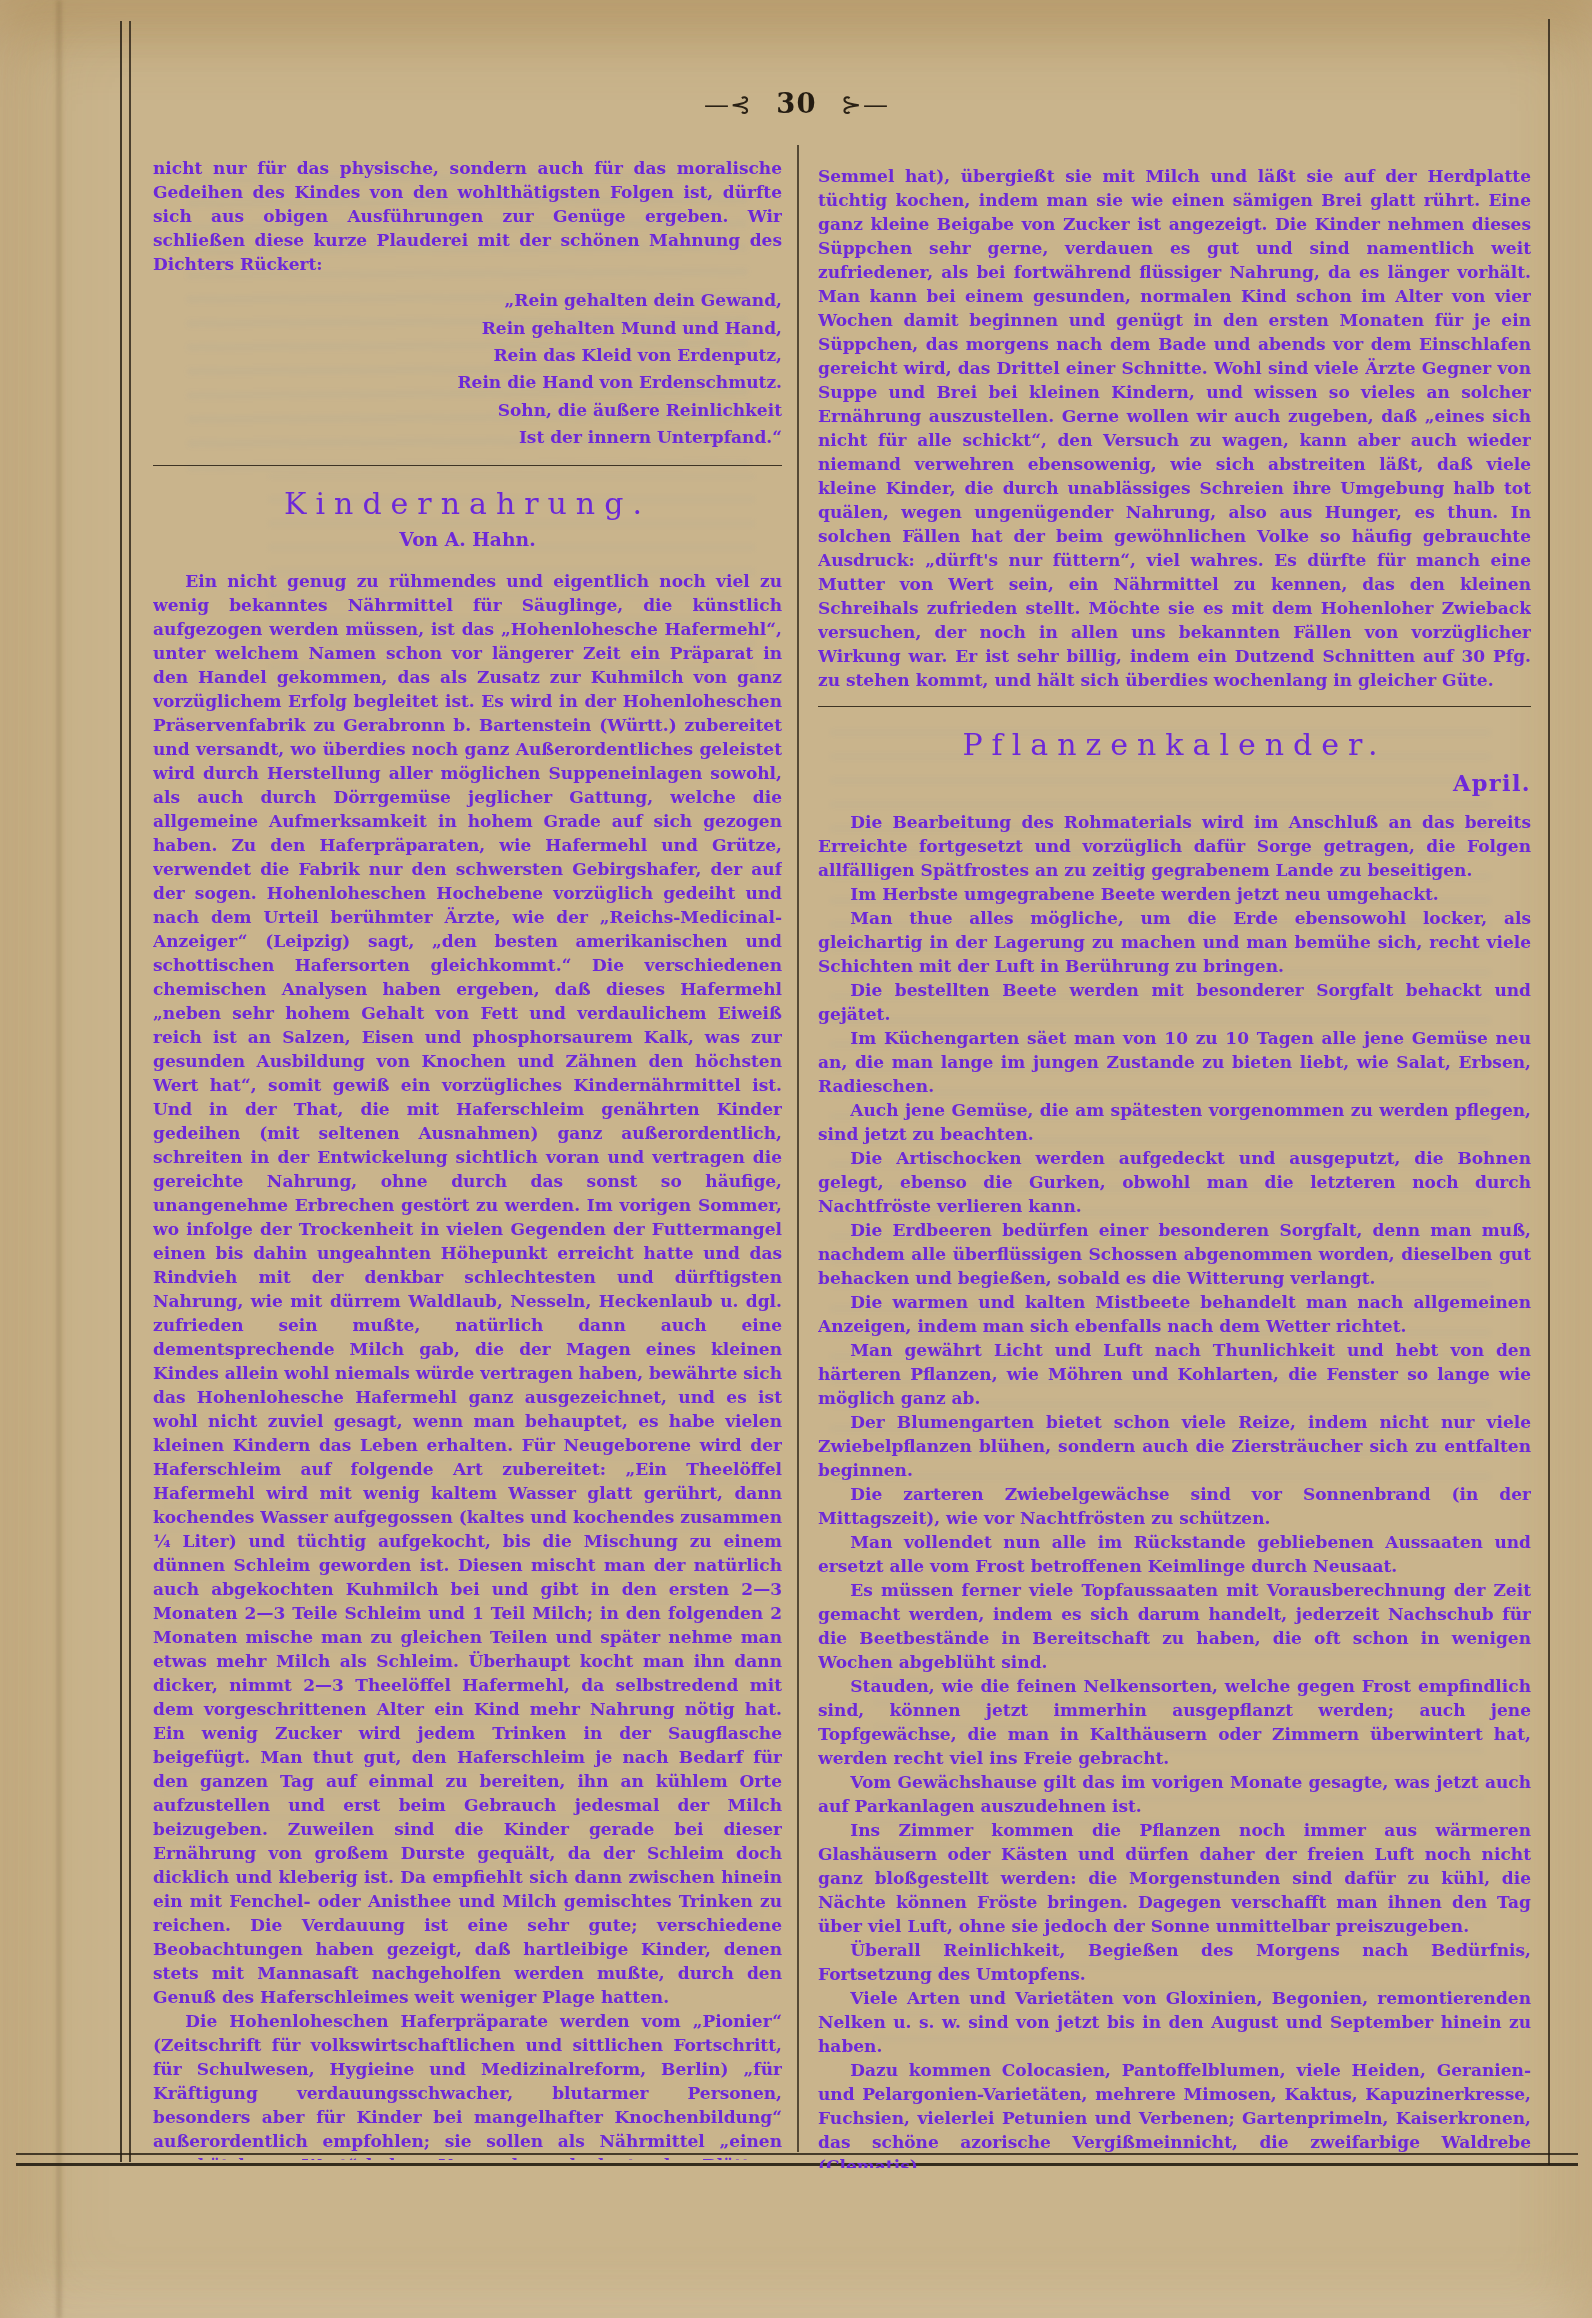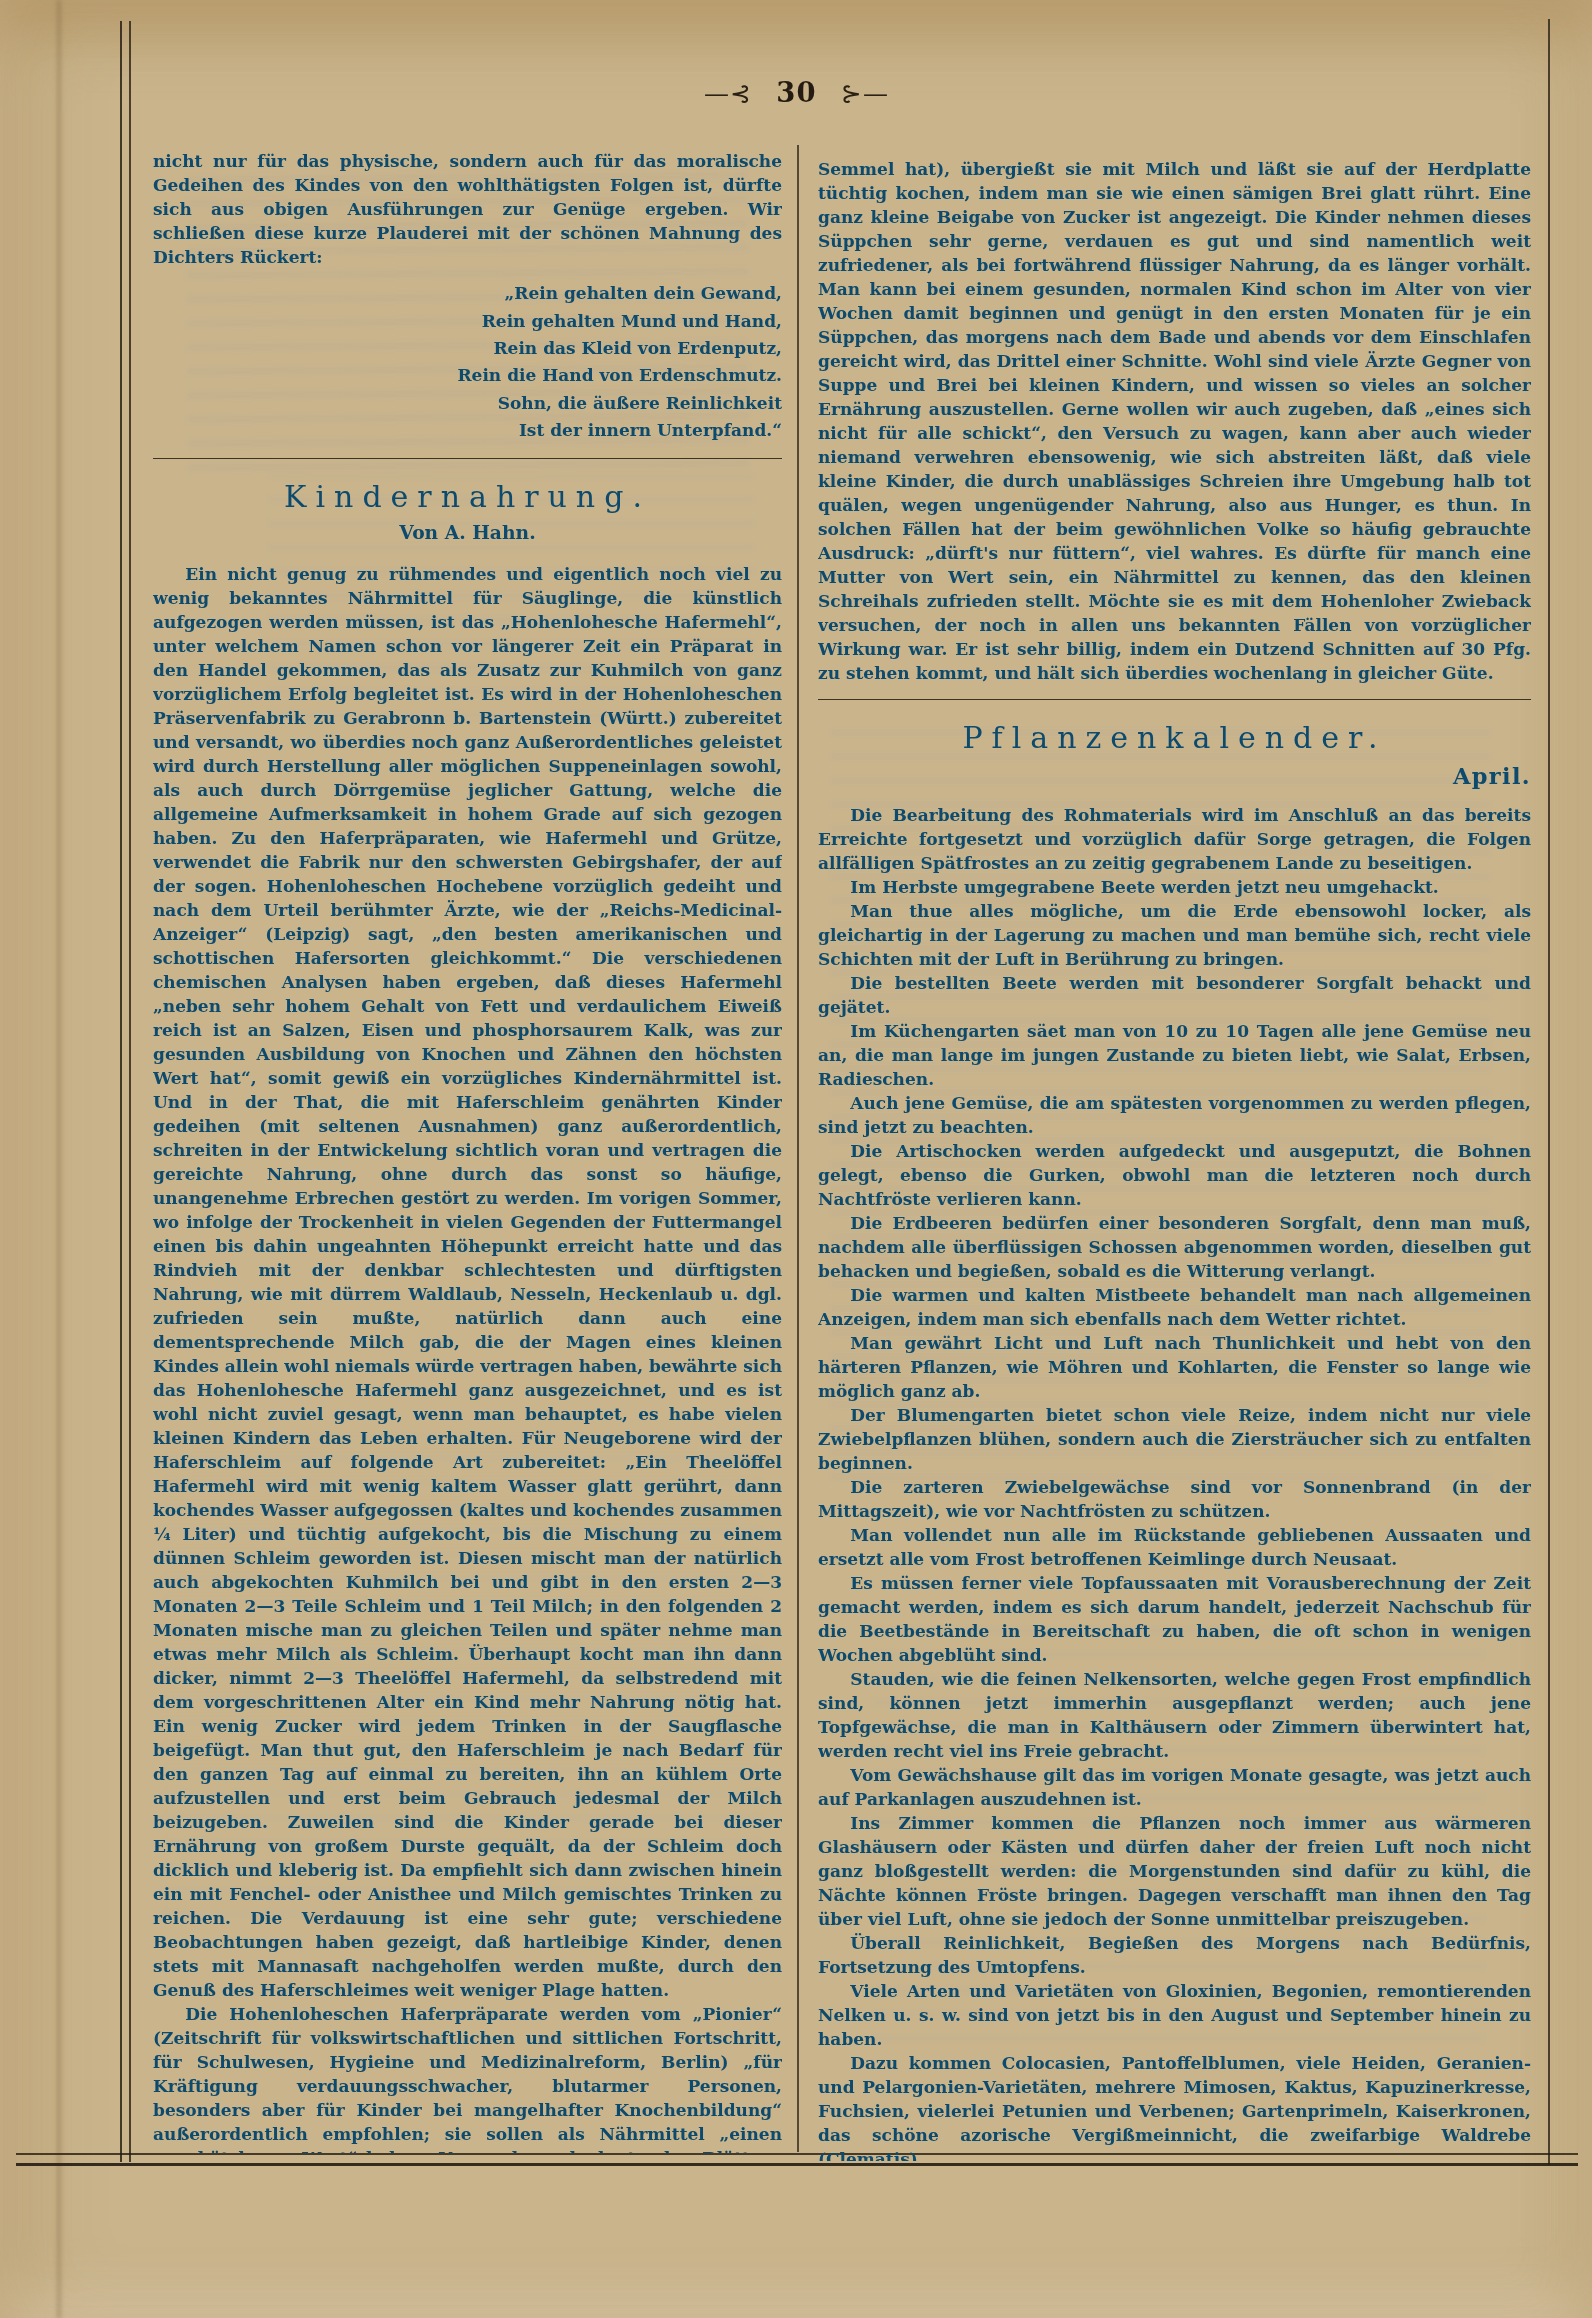--- a/index.html
+++ b/index.html
@@ -37,27 +37,27 @@
   .bleed { position:absolute; pointer-events:none; filter:blur(2.5px); opacity:.55;
            background:repeating-linear-gradient(0deg, rgba(128,148,168,0) 0 17px,
                       rgba(128,148,168,.12) 17px 24px); }
   .bleed.b1 { left:187px;  top:162px;  width:561px;  height:324px; transform:rotate(-.4deg); }
   .bleed.b2 { left:268px;  top:474px;  width:487px;  height:262px; opacity:.4; }
   .bleed.b3 { left:830px; top:717px; width:661px; height:780px; opacity:.45; }
   .bleed.b4 { left:873px; top:1622px; width:611px;  height:437px;  opacity:.35; }
   .bleed.b5 { left:162px;  top:1435px; width:599px;  height:499px;  opacity:.3; }
 
   
-  .header { position:absolute; left:0; top:76px; width:100%; text-align:center;
+  .header { position:absolute; left:0; top:87px; width:100%; text-align:center;
             font-size:27.4px; font-weight:bold; letter-spacing:1.2px; color:#241c12; }
   .header .flourish { font-size:25px; font-weight:normal; margin:0 24px; color:#2a2115; }
 
   
-  .col { position:absolute; top:149px; overflow:hidden; text-align:justify;
-         font-size:17px; line-height:24px; font-weight:700; color:#0c4a6e;
+  .col { position:absolute; top:156px; overflow:hidden; text-align:justify;
+         font-size:17px; line-height:24px; font-weight:700; color:#6d28d9;
          text-rendering:optimizeLegibility; }
   .col.left  { left:153px;  width:629px; height:2004px; }
   .col.right { left:818px; width:713px; height:2004px;margin-top:8px; }
 
   p { margin:0; }
   p.ind { text-indent:1.9em; }
   .col p + p { margin-top:0; }
 
   .poem { margin:11.2px 0 8.7px 184px; line-height:27.4px; text-align:right; font-size:17px; }
 

